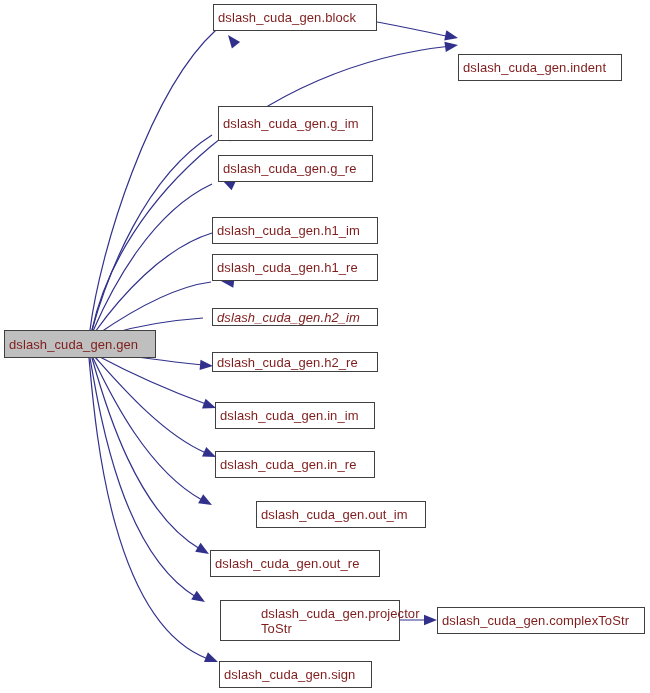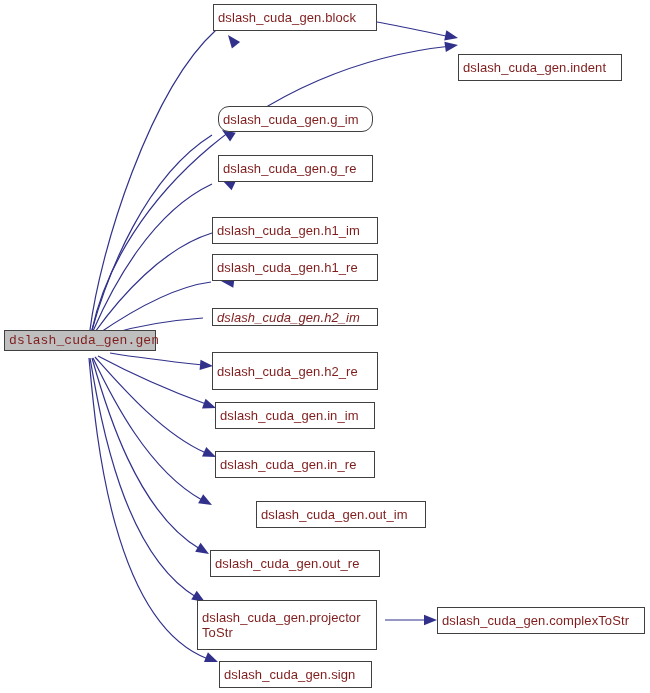--- a/index.html
+++ b/index.html
@@ -85,31 +85,31 @@
       <path d="M 90,358 C 100,416 122,552 196,597" fill="none" stroke="#31318c" stroke-width="1.2"></path>
       <path d="M 0,0 L -13,-5.2 L -13,5.2 Z" transform="translate(205,602) rotate(32)" fill="#31318c"></path>
       <path d="M 89,358 C 95,424 110,622 208,659" fill="none" stroke="#31318c" stroke-width="1.2"></path>
       <path d="M 0,0 L -13,-5.2 L -13,5.2 Z" transform="translate(218,662) rotate(22)" fill="#31318c"></path>
       <path d="M 377,22 C 404,27 427,32 451,37" fill="none" stroke="#31318c" stroke-width="1.2"></path>
       <path d="M 0,0 L -13,-5.2 L -13,5.2 Z" transform="translate(458,38) rotate(12)" fill="#31318c"></path>
       <path d="M 385,620 C 402,620 417,620 430,620" fill="none" stroke="#31318c" stroke-width="1.2"></path>
       <path d="M 0,0 L -13,-5.2 L -13,5.2 Z" transform="translate(437,620) rotate(0)" fill="#31318c"></path>
     </svg>
   <div id="node-layer">
-      <div class="node highlight" style="left: 4px; top: 330px; width: 152px; height: 21px; background: rgb(191, 191, 191); border-color: rgb(64, 64, 64); font-family: Liberation Mono, monospace;"><span class="label">dslash_cuda_gen.gen</span></div>
+      <div class="node highlight" style="left: 4px; top: 330px; width: 152px; height: 28px; background: rgb(191, 191, 191); border-color: rgb(64, 64, 64);"><span class="label">dslash_cuda_gen.gen</span></div>
       <div class="node" style="left: 213px; top: 4px; width: 164px; height: 27px; background: rgb(255, 255, 255); border-color: rgb(64, 64, 64);"><span class="label">dslash_cuda_gen.block</span></div>
       <div class="node" style="left: 458px; top: 30px; width: 164px; height: 27px; background: rgb(255, 255, 255); border-color: rgb(64, 64, 64); margin-top: 24px;"><span class="label">dslash_cuda_gen.indent</span></div>
-      <div class="node" style="left: 218px; top: 106px; width: 155px; height: 26px; background: rgb(255, 255, 255); border-color: rgb(64, 64, 64); border-radius: 11px;"><span class="label">dslash_cuda_gen.g_im</span></div>
+      <div class="node" style="left: 218px; top: 106px; width: 155px; height: 35px; background: rgb(255, 255, 255); border-color: rgb(64, 64, 64);"><span class="label">dslash_cuda_gen.g_im</span></div>
       <div class="node" style="left: 218px; top: 155px; width: 155px; height: 27px; background: rgb(255, 255, 255); border-color: rgb(64, 64, 64);"><span class="label">dslash_cuda_gen.g_re</span></div>
       <div class="node" style="left: 212px; top: 205px; width: 166px; height: 27px; background: rgb(255, 255, 255); border-color: rgb(64, 64, 64); margin-top: 12px;"><span class="label">dslash_cuda_gen.h1_im</span></div>
       <div class="node" style="left: 212px; top: 254px; width: 166px; height: 27px; background: rgb(255, 255, 255); border-color: rgb(64, 64, 64);"><span class="label">dslash_cuda_gen.h1_re</span></div>
       <div class="node" style="left: 212px; top: 308px; width: 166px; height: 18px; background: rgb(255, 255, 255); border-color: rgb(64, 64, 64); font-style: italic;"><span class="label">dslash_cuda_gen.h2_im</span></div>
-      <div class="node" style="left: 212px; top: 352px; width: 166px; height: 38px; background: rgb(255, 255, 255); border-color: rgb(64, 64, 64);"><span class="label">dslash_cuda_gen.h2_re</span></div>
+      <div class="node" style="left: 212px; top: 352px; width: 166px; height: 20px; background: rgb(255, 255, 255); border-color: rgb(64, 64, 64);"><span class="label">dslash_cuda_gen.h2_re</span></div>
       <div class="node" style="left: 215px; top: 402px; width: 160px; height: 27px; background: rgb(255, 255, 255); border-color: rgb(64, 64, 64);"><span class="label">dslash_cuda_gen.in_im</span></div>
       <div class="node" style="left: 215px; top: 451px; width: 160px; height: 27px; background: rgb(255, 255, 255); border-color: rgb(64, 64, 64);"><span class="label">dslash_cuda_gen.in_re</span></div>
       <div class="node" style="left: 210px; top: 501px; width: 170px; height: 27px; background: rgb(255, 255, 255); border-color: rgb(64, 64, 64); margin-left: 46px;"><span class="label">dslash_cuda_gen.out_im</span></div>
       <div class="node" style="left: 210px; top: 550px; width: 170px; height: 27px; background: rgb(255, 255, 255); border-color: rgb(64, 64, 64);"><span class="label">dslash_cuda_gen.out_re</span></div>
-      <div class="node" style="left: 197px; top: 600px; width: 180px; height: 50px; background: rgb(255, 255, 255); border-color: rgb(64, 64, 64);"><span class="label">dslash_cuda_gen.projector
+      <div class="node" style="left: 220px; top: 600px; width: 180px; height: 41px; background: rgb(255, 255, 255); border-color: rgb(64, 64, 64); padding-left: 36px;"><span class="label">dslash_cuda_gen.projector
 ToStr</span></div>
       <div class="node" style="left: 219px; top: 661px; width: 153px; height: 27px; background: rgb(255, 255, 255); border-color: rgb(64, 64, 64);"><span class="label">dslash_cuda_gen.sign</span></div>
       <div class="node" style="left: 437px; top: 607px; width: 208px; height: 27px; background: rgb(255, 255, 255); border-color: rgb(64, 64, 64);"><span class="label">dslash_cuda_gen.complexToStr</span></div>
     </div>
 </div>
 
 </body></html>

